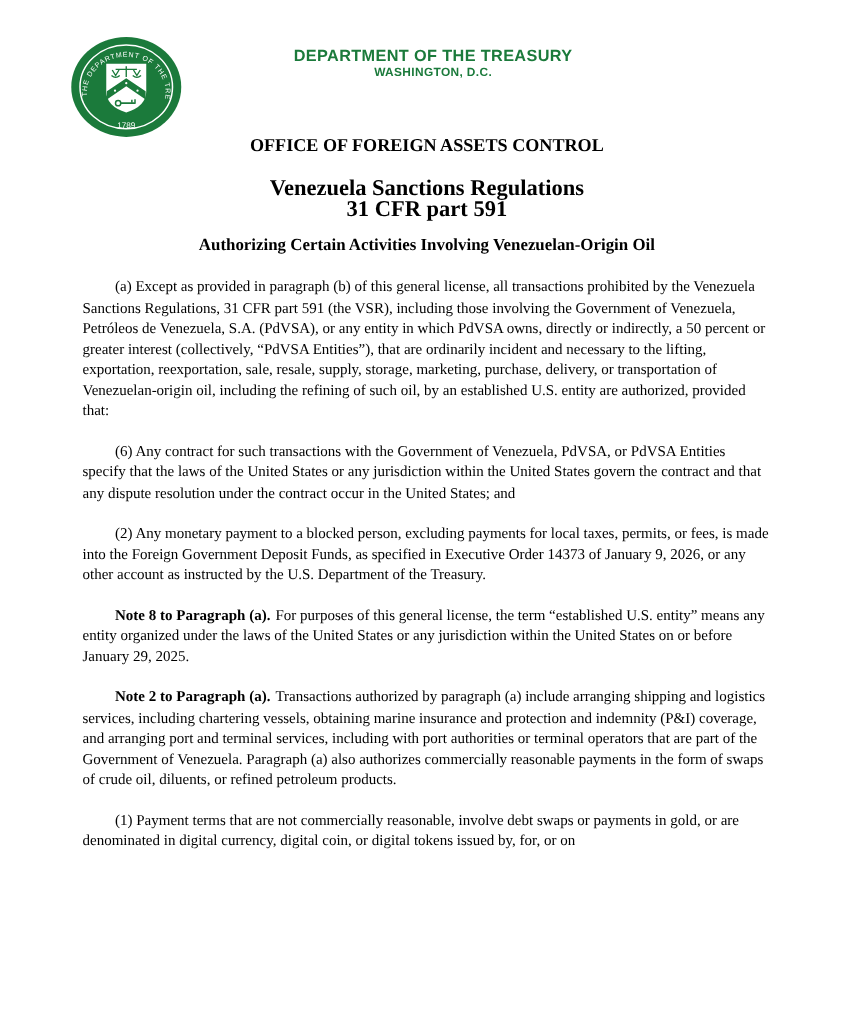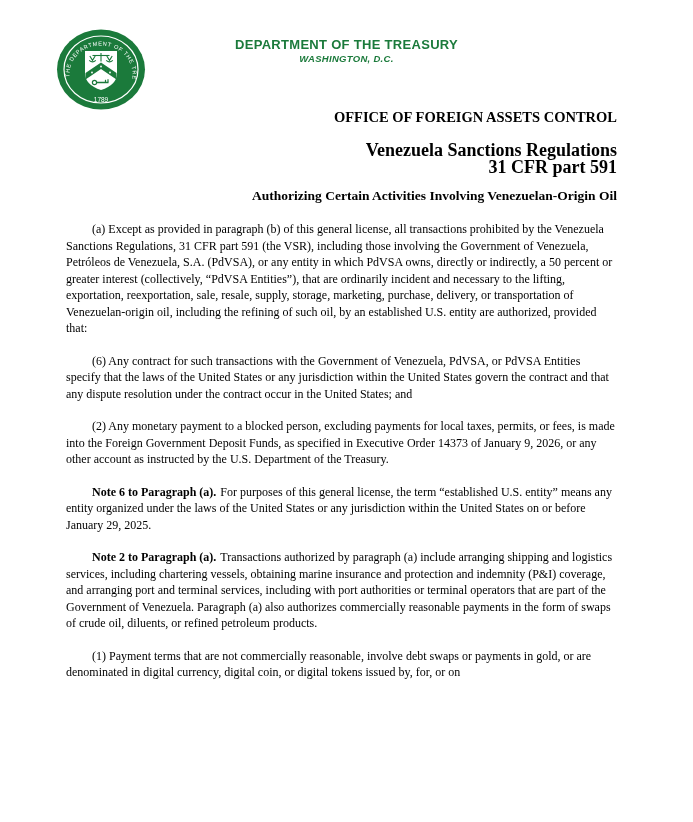--- a/index.html
+++ b/index.html
@@ -9,24 +9,24 @@
     background:#ffffff;
     font-family:"Liberation Serif", serif;
     color:#000;
     overflow:hidden;
   }
   
   .seal{position:absolute;left:56px;top:29px;width:90px;height:81px;}
   .letterhead{position:absolute;top:38px;left:0;width:100%;text-align:center;
     font-family:"Liberation Sans", sans-serif;color:#1b7a3b;}
   .dept{font-size:13px;font-weight:bold;letter-spacing:.3px;line-height:14px;}
-  .city{font-size:9.5px;font-weight:bold;letter-spacing:.3px;line-height:11px;margin-top:1px;font-style:italic;}
+  .city{font-size:9.5px;font-weight:bold;letter-spacing:.3px;line-height:11px;margin-top:1px;}
   
   .content{position:absolute;top:109px;left:66px;width:551px;}
-  .t-center{text-align:right;font-weight:bold;}
+  .t-center{text-align:center;font-weight:bold;}
   .title-office{font-size:14.5px;line-height:17px;margin:0 0 16px 0;}
   .title-reg{font-size:18px;line-height:16.5px;margin:0 0 12px 0;}
   .title-license{font-size:14px;line-height:17px;margin:0 0 13px 0;}
   .title-subject{font-size:13.5px;line-height:17px;margin:0 0 17px 0;}
   .para{
     font-size:12px;line-height:16.5px;
     text-indent:26px;text-align:left;
     margin:0 0 16px 0;
   }
   .note-label{font-weight:bold;}
@@ -84,21 +84,21 @@
 
 
     <div class="t-center title-subject">Authorizing Certain Activities Involving Venezuelan-Origin Oil</div>
 
     <p class="para">(a) Except as provided in paragraph (b) of this general license, all transactions prohibited by the Venezuela Sanctions Regulations, 31 CFR part 591 (the VSR), including those involving the Government of Venezuela, Petróleos de Venezuela, S.A. (PdVSA), or any entity in which PdVSA owns, directly or indirectly, a 50 percent or greater interest (collectively, “PdVSA Entities”), that are ordinarily incident and necessary to the lifting, exportation, reexportation, sale, resale, supply, storage, marketing, purchase, delivery, or transportation of Venezuelan-origin oil, including the refining of such oil, by an established U.S. entity are authorized, provided that:</p>
 
     <p class="para">(6) Any contract for such transactions with the Government of Venezuela, PdVSA, or PdVSA Entities specify that the laws of the United States or any jurisdiction within the United States govern the contract and that any dispute resolution under the contract occur in the United States; and</p>
 
     <p class="para">(2) Any monetary payment to a blocked person, excluding payments for local taxes, permits, or fees, is made into the Foreign Government Deposit Funds, as specified in Executive Order 14373 of January 9, 2026, or any other account as instructed by the U.S. Department of the Treasury.</p>
 
-    <p class="para"><span class="note-label">Note 6 to Paragraph (a).</span><span class="note-text">For purposes of this general license, the term “established U.S. entity” means any entity organized under the laws of the United States or any jurisdiction within the United States on or before January 29, 2025.</span></p>
+    <p class="para"><span class="note-label">Note 8 to Paragraph (a).</span><span class="note-text">For purposes of this general license, the term “established U.S. entity” means any entity organized under the laws of the United States or any jurisdiction within the United States on or before January 29, 2025.</span></p>
 
     <p class="para"><span class="note-label">Note 2 to Paragraph (a).</span><span class="note-text">Transactions authorized by paragraph (a) include arranging shipping and logistics services, including chartering vessels, obtaining marine insurance and protection and indemnity (P&amp;I) coverage, and arranging port and terminal services, including with port authorities or terminal operators that are part of the Government of Venezuela. Paragraph (a) also authorizes commercially reasonable payments in the form of swaps of crude oil, diluents, or refined petroleum products.</span></p>
 
 
     <p class="para">(1) Payment terms that are not commercially reasonable, involve debt swaps or payments in gold, or are denominated in digital currency, digital coin, or digital tokens issued by, for, or on</p>
 
   </div>
 </div>
 
 </body></html>

